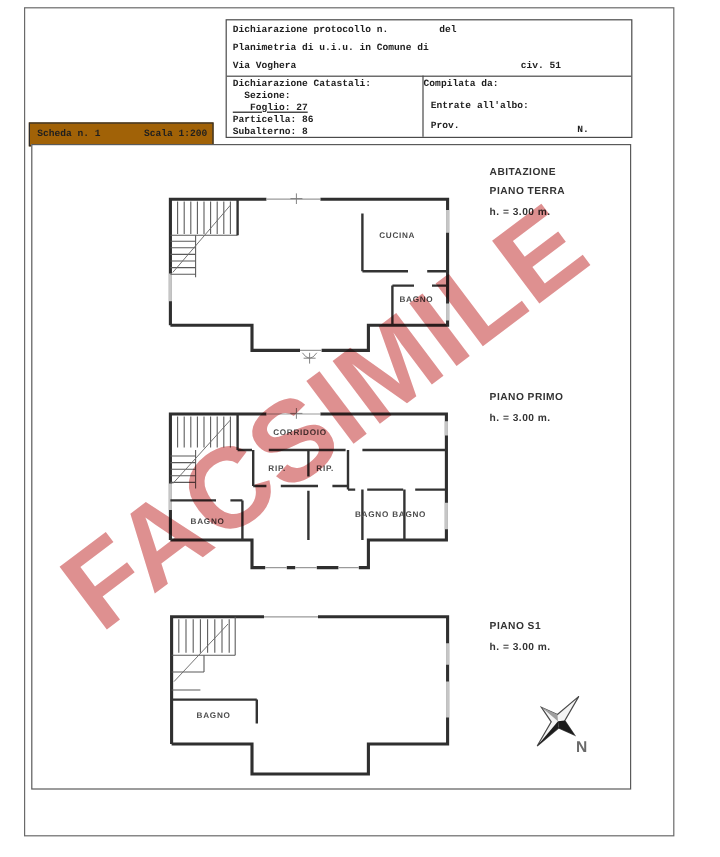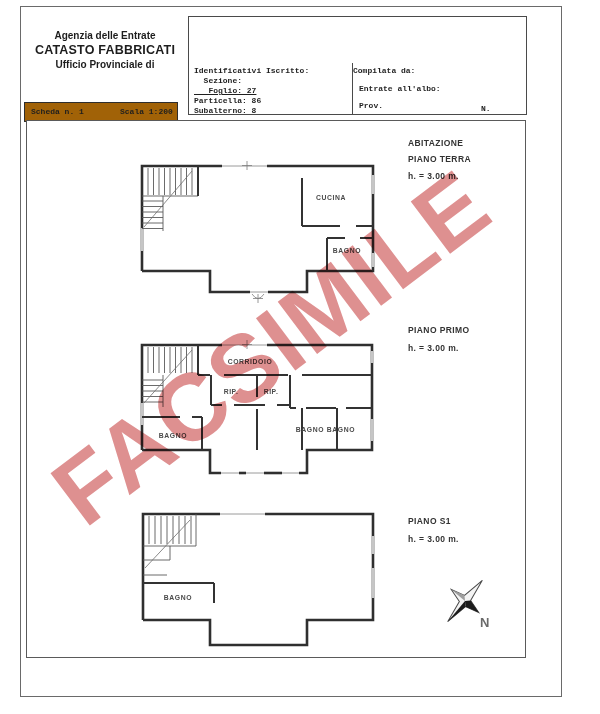--- a/index.html
+++ b/index.html
@@ -40,34 +40,36 @@
   .north-label{font-size:13px;color:#6a6a6a;font-weight:600;}
   svg{display:block;}
 </style>
 </head>
 <body>
 
 <div class="page">
 
   <div class="abs page-border"></div>
 
-  <div class="abs agency">
-    <div class="l1">Agenzia delle Entrate</div>
-    <div class="l2">CATASTO FABBRICATI</div>
-    <div class="l3">Ufficio Provinciale di</div>
-  </div>
 
   <div class="abs scheda-box">
     <span class="abs mono" style="left:6px;top:4px;">Scheda n. 1</span>
     <span class="abs mono" style="left:71px;top:4px;padding-left:24px;">Scala 1:200</span>
   </div>
 
   <div class="abs decl-box">
+    <div class="decl-top">
+      <span class="abs mono" style="left:5px;top:4px;">Dichiarazione protocollo n.</span>
+      <span class="abs mono" style="left:177px;top:4px;">del</span>
+      <span class="abs mono" style="left:5px;top:19px;">Planimetria di u.i.u. in Comune di</span>
+      <span class="abs mono" style="left:5px;top:34px;">Via Voghera</span>
+      <span class="abs mono" style="left:245px;top:34px;">civ. 51</span>
+    </div>
     <div class="decl-bl">
-      <span class="abs mono" style="left:5px;top:3px;">Identificativi Iscritto:</span>
+      <span class="abs mono" style="left:5px;top:3px;">Dichiarazione Catastali:</span>
       <span class="abs mono" style="left:5px;top:13px;">  Sezione:</span>
       <span class="abs mono" style="left:5px;top:23px;text-decoration:underline;">   Foglio: 27</span>
       <span class="abs mono" style="left:5px;top:33px;">Particella: 86</span>
       <span class="abs mono" style="left:5px;top:43px;">Subalterno: 8</span>
     </div>
     <div class="decl-br">
       <span class="abs mono" style="left:0;top:3px;">Compilata da:</span>
       <span class="abs mono" style="left:6px;top:21px;">Entrate all'albo:</span>
       <span class="abs mono" style="left:6px;top:38px;">Prov.</span>
       <span class="abs mono" style="left:128px;top:41px;">N.</span>

